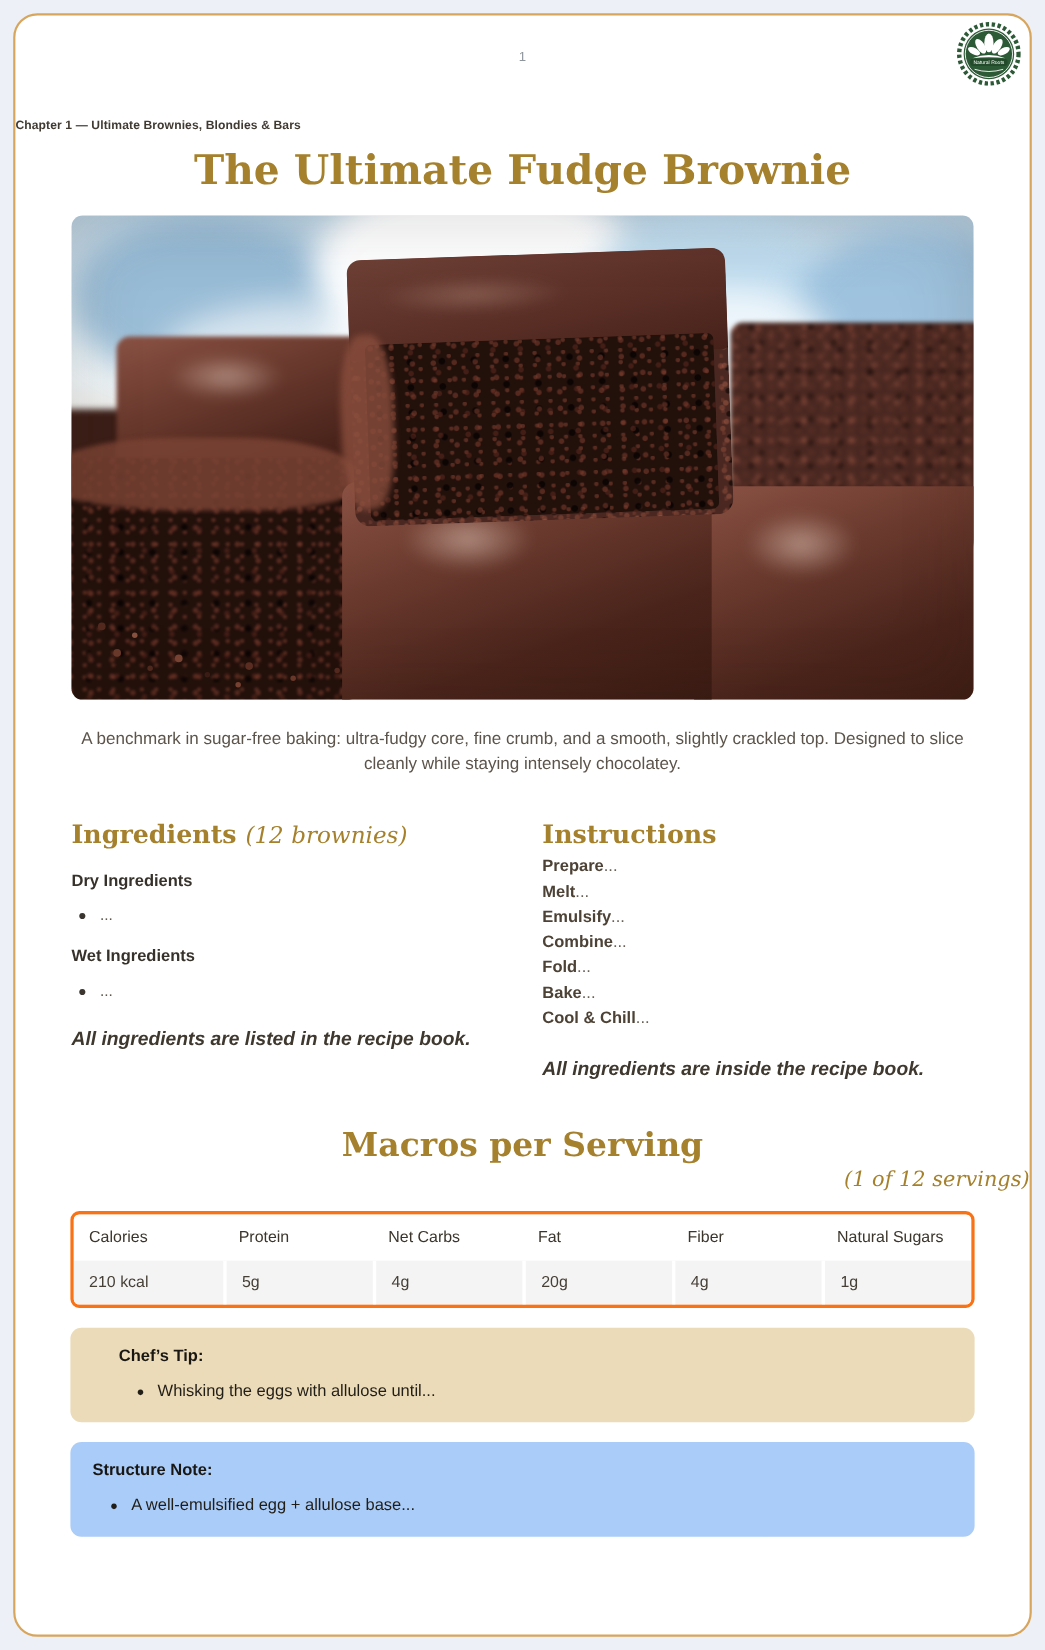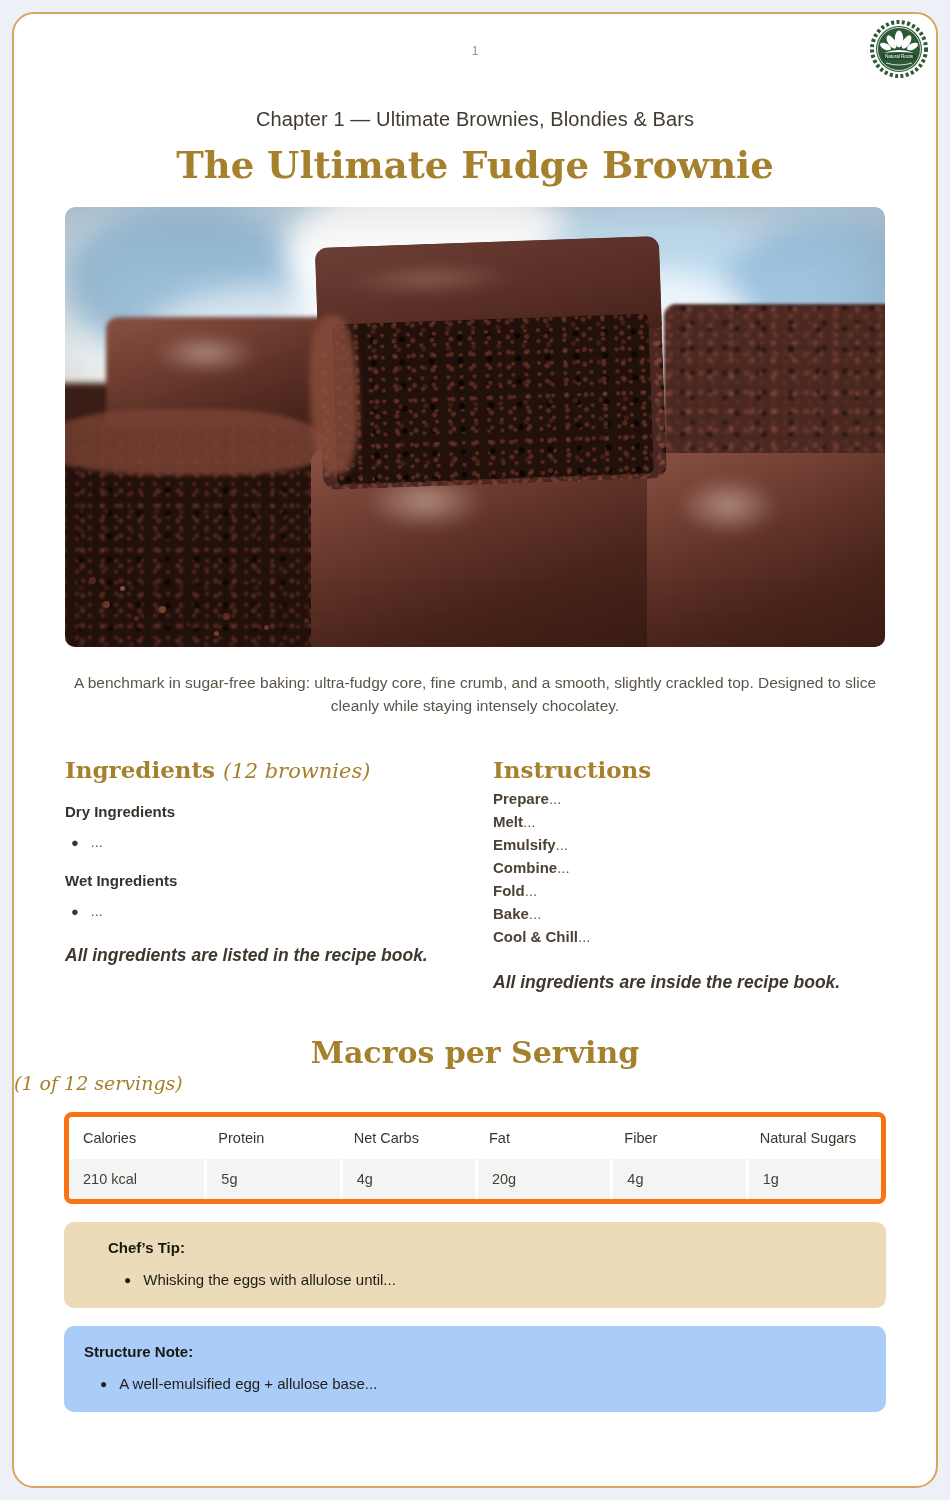--- a/index.html
+++ b/index.html
@@ -10,21 +10,21 @@
     --logo-green:#2d5a36;
   }
   *{margin:0;padding:0;box-sizing:border-box;}
   body{width:950px;height:1500px;background:#edf0f6;font-family:"Liberation Sans",sans-serif;position:relative;overflow:hidden;}
   .page{position:absolute;left:12px;top:12px;right:12px;bottom:12px;background:#ffffff;border:2px solid var(--page-border);border-radius:22px;overflow:hidden;}
 
   .page-number{padding-top:30px;text-align:center;font-size:12px;color:#8f959d;}
 
   .logo{position:absolute;top:6px;right:8px;width:58px;height:58px;}
 
-  .chapter{margin-top:50px;text-align:center;font-size:20px;font-weight:400;color:#403a32;letter-spacing:.1px;}
+  .chapter{margin-top:50px;font-size:11px;font-weight:700;color:#403a32;letter-spacing:.1px;}
   .title{margin-top:12px;text-align:center;font-family:"DejaVu Serif",serif;font-weight:700;font-size:37px;color:var(--accent-gold);}
 
   
   .hero{position:relative;width:820px;height:440px;margin:20px auto 0;border-radius:10px;overflow:hidden;
     background:linear-gradient(180deg,#b9d2e3 0%,#dcebf4 18%,#eef5f8 34%,#e9dfd0 52%,#e6d8c2 72%,#e9dcc6 100%);}
   .blob{position:absolute;border-radius:50%;filter:blur(14px);}
   .b1{left:0;top:0;width:30%;height:34%;background:rgba(138,178,208,.8);}
   .b2{left:27%;top:-8%;width:36%;height:38%;background:rgba(255,255,255,.95);}
   .b3{left:58%;top:-2%;width:26%;height:32%;background:rgba(188,218,238,.85);}
   .b4{left:80%;top:2%;width:28%;height:38%;background:rgba(148,188,218,.85);}
@@ -83,23 +83,23 @@
   .group-title{margin-top:20px;font-size:15px;font-weight:700;color:#36312a;}
   .bullet-row{margin-top:14px;display:flex;gap:12px;padding-left:6px;font-size:14px;color:#5d564d;}
   .bullet-row .dot{color:#3a352e;font-size:13px;line-height:1.4;}
   .col-note{margin-top:24px;font-style:italic;font-weight:700;font-size:17.5px;color:#3f382f;}
   .steps{margin-top:4px;}
   .step{font-size:15px;line-height:23px;color:#4d4236;}
   .step .step-label{font-weight:700;}
   .step .step-rest{font-weight:400;color:#6a6156;}
 
   .macros-h{margin-top:42px;text-align:center;font-family:"DejaVu Serif",serif;font-weight:700;font-size:30px;color:var(--accent-gold);}
-  .macros-sub{margin-top:2px;text-align:left;font-family:"DejaVu Serif",serif;font-style:italic;font-size:19px;color:var(--accent-gold);}
-
-  .macros-table{width:822px;margin:18px auto 0;border:5px solid #f97316;border-radius:8px;overflow:hidden;}
+  .macros-sub{margin-top:2px;text-align:right;font-family:"DejaVu Serif",serif;font-style:italic;font-size:19px;color:var(--accent-gold);}
+
+  .macros-table{width:822px;margin:18px auto 0;border:3px solid #f97316;border-radius:8px;overflow:hidden;}
   .t-row{display:grid;grid-template-columns:repeat(6,1fr);}
   .t-head .t-cell{background:#fff;padding:13px 14px;font-size:14.5px;color:#3b352c;}
   .t-body .t-cell{background:#f4f4f4;border-left:3px solid #fff;padding:12px 14px;font-size:14.5px;color:#463f35;}
   .t-body .t-cell:first-child{border-left:none;}
 
   .info-box{width:822px;margin:18px auto 0;border-radius:10px;padding:17px 20px 19px;}
   .tip-box{background:var(--tip-bg);padding-left:44px;}
   .note-box{background:var(--note-bg);margin-top:18px;}
   .box-title{font-size:15px;font-weight:700;color:#191713;}
   .box-item{margin-top:15px;display:flex;gap:12px;padding-left:16px;font-size:15px;color:#211d17;}

